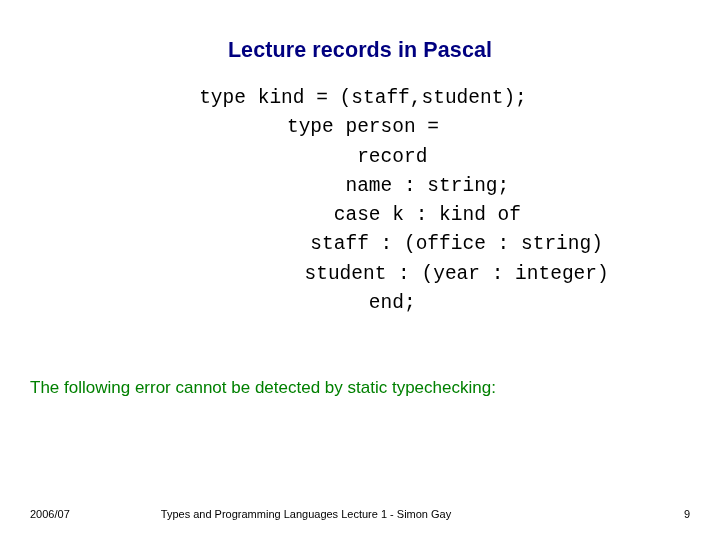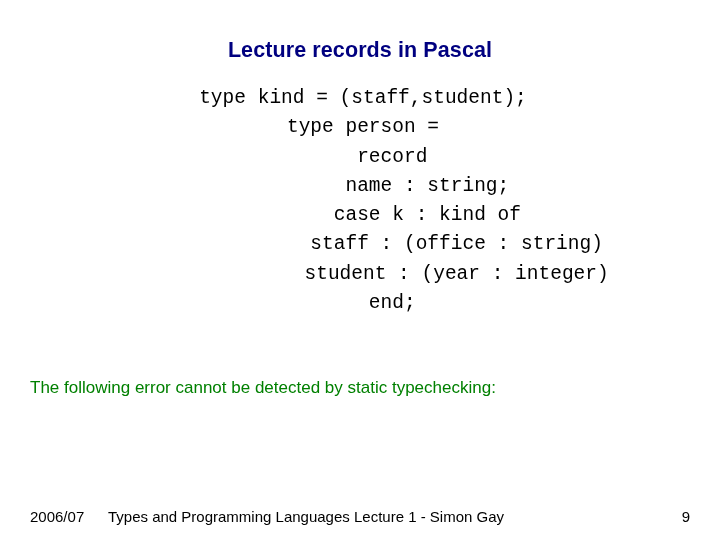--- a/index.html
+++ b/index.html
@@ -64,21 +64,21 @@
     color: #000000;
     white-space: pre;
   }
   .footer {
     position: absolute;
     left: 0;
     top: 508px;
     width: 720px;
     height: 20px;
     font-family: "Liberation Sans", sans-serif;
-    font-size: 15px;
+    font-size: 11px;
     color: #000000;
     text-decoration: underline;
   }
   .footer-date {
     position: absolute;
     left: 30px;
     top: 0;
   }
   .footer-center {
     position: absolute;

